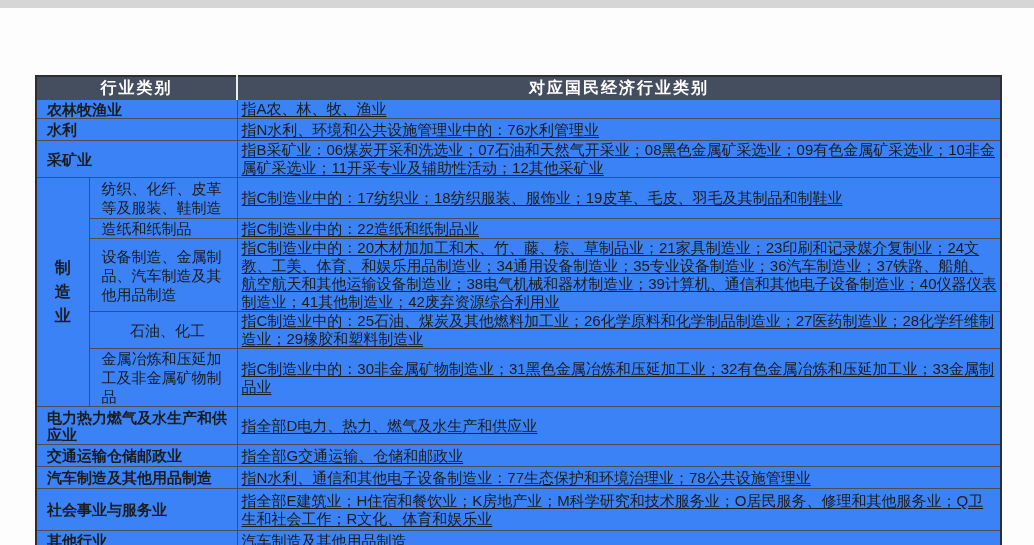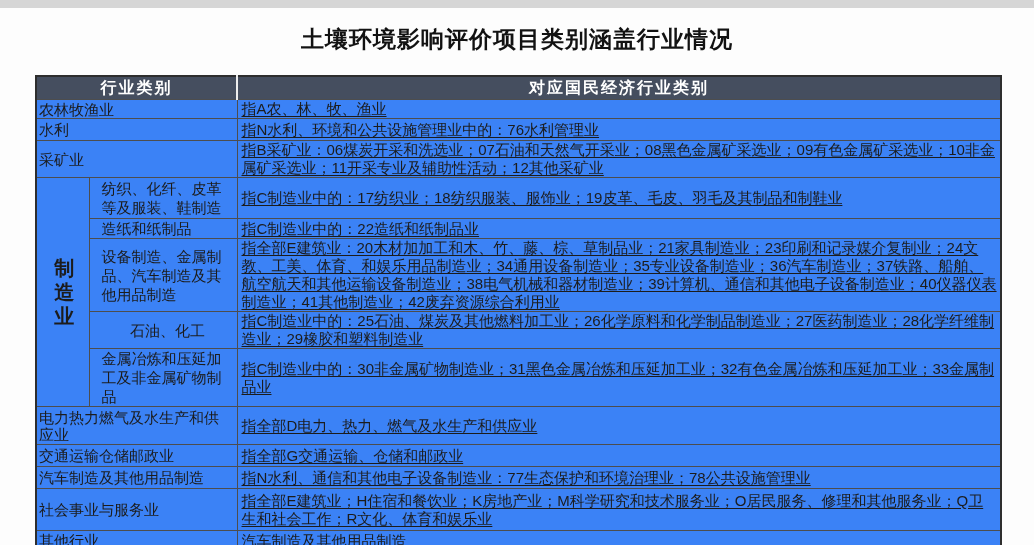--- a/index.html
+++ b/index.html
@@ -59,23 +59,23 @@
     font-size: 16px;
     height: 22px;
     padding: 0;
     text-align: center;
     letter-spacing: 2px;
   }
   th.hdr2 {
     border-left: 2px solid #ededed;
   }
   td.label-cell {
-    font-weight: normal;
+    font-weight: bold;
     line-height: 17px;
-    padding-left: 2px;
+    padding-left: 10px;
   }
   td.sublabel-cell {
     font-weight: normal;
     line-height: 19px;
     padding-left: 12px;
   }
   td.sublabel-cell.centered {
     text-align: center;
   }
   td.content-cell {
@@ -87,29 +87,28 @@
   td.group-cell {
     text-align: center;
     font-weight: bold;
     padding: 0;
   }
   .vertical-text {
     width: 17px;
     margin: 0 auto;
     word-break: break-all;
     line-height: 24px;
-    font-size: 20px;
+    font-size: 16px;
   }
 </style>
 </head>
 <body>
 
 <div class="page">
   <div class="top-strip"></div>
-  <h1 class="title">土壤环境影响评价项目类别涵盖行业情况</h1>
 
   <table class="industry-table">
     <colgroup>
       <col style="width:53px">
       <col style="width:148px">
       <col style="width:764px">
     </colgroup>
     <thead>
       <tr style="height:22px">
         <th colspan="2" class="hdr">行业类别</th>
@@ -135,21 +134,21 @@
         </td>
         <td class="sublabel-cell">纺织、化纤、皮革等及服装、鞋制造</td>
         <td class="content-cell">指C制造业中的：17纺织业；18纺织服装、服饰业；19皮革、毛皮、羽毛及其制品和制鞋业</td>
       </tr>
       <tr style="height:20px">
         <td class="sublabel-cell">造纸和纸制品</td>
         <td class="content-cell">指C制造业中的：22造纸和纸制品业</td>
       </tr>
       <tr style="height:72px">
         <td class="sublabel-cell">设备制造、金属制品、汽车制造及其他用品制造</td>
-        <td class="content-cell">指全部E建筑业：20木材加加工和木、竹、藤、棕、草制品业；21家具制造业；23印刷和记录媒介复制业；24文教、工美、体育、和娱乐用品制造业；34通用设备制造业；35专业设备制造业；36汽车制造业；37铁路、船舶、航空航天和其他运输设备制造业；38电气机械和器材制造业；39计算机、通信和其他电子设备制造业；40仪器仪表制造业；41其他制造业；42废弃资源综合利用业</td>
+        <td class="content-cell">指C制造业中的：20木材加加工和木、竹、藤、棕、草制品业；21家具制造业；23印刷和记录媒介复制业；24文教、工美、体育、和娱乐用品制造业；34通用设备制造业；35专业设备制造业；36汽车制造业；37铁路、船舶、航空航天和其他运输设备制造业；38电气机械和器材制造业；39计算机、通信和其他电子设备制造业；40仪器仪表制造业；41其他制造业；42废弃资源综合利用业</td>
       </tr>
       <tr style="height:37px">
         <td class="sublabel-cell centered">石油、化工</td>
         <td class="content-cell">指C制造业中的：25石油、煤炭及其他燃料加工业；26化学原料和化学制品制造业；27医药制造业；28化学纤维制造业；29橡胶和塑料制造业</td>
       </tr>
       <tr style="height:51px">
         <td class="sublabel-cell">金属冶炼和压延加工及非金属矿物制品</td>
         <td class="content-cell">指C制造业中的：30非金属矿物制造业；31黑色金属冶炼和压延加工业；32有色金属冶炼和压延加工业；33金属制品业</td>
       </tr>
       <tr style="height:38px">

